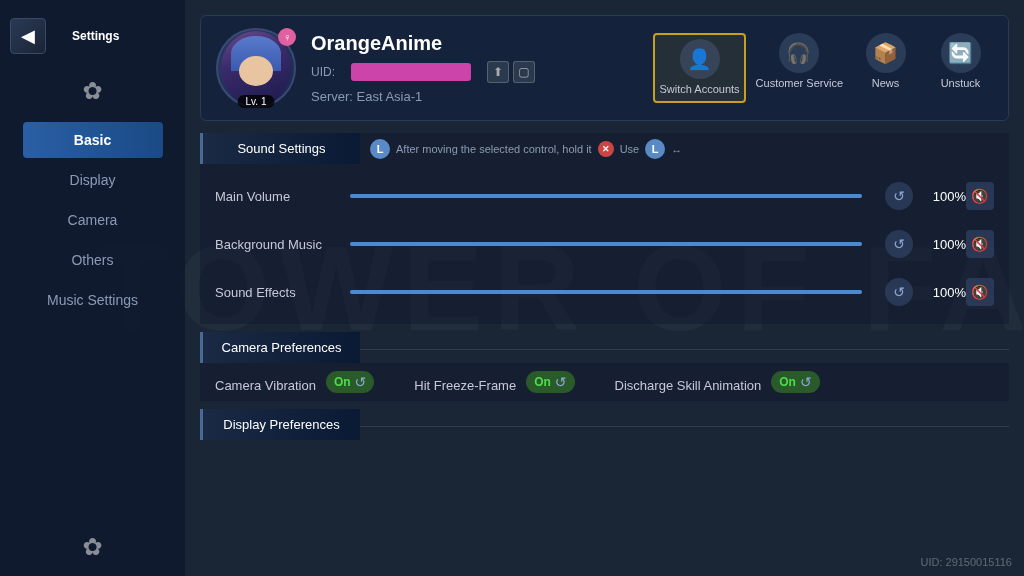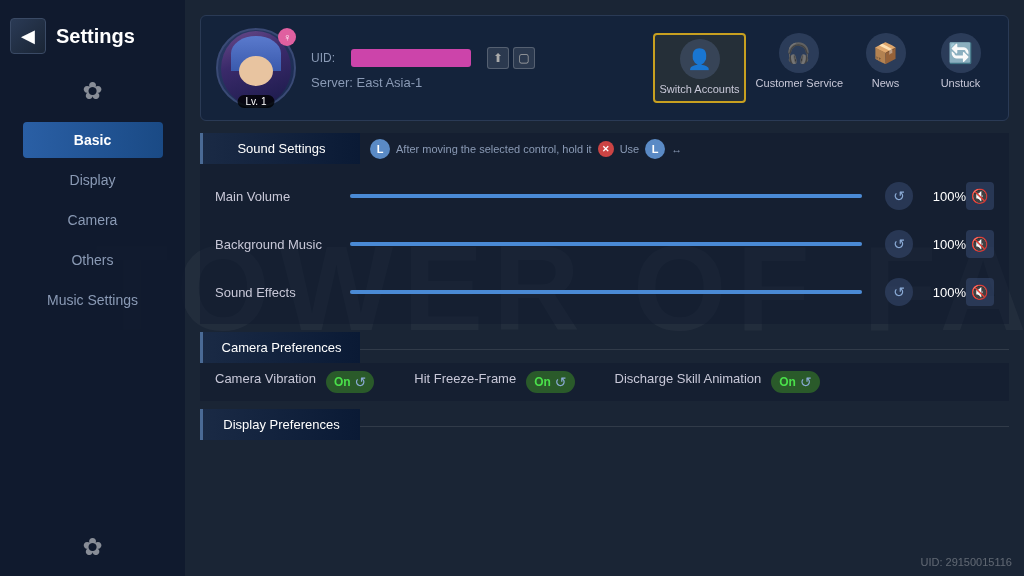--- a/index.html
+++ b/index.html
@@ -60,23 +60,23 @@
       display: flex;
       align-items: center;
       justify-content: center;
       cursor: pointer;
       color: white;
       font-size: 18px;
     }
 
     .settings-title {
       color: white;
-      font-size: 20px;
+      font-size: 12px;
       font-weight: bold;
-      margin-left: 10px;
+      margin-left: 26px;
     }
 
     .joystick-icon {
       font-size: 24px;
       color: rgba(255,255,255,0.5);
       margin: 5px 0 15px 0;
     }
 
     .nav-item {
       width: 140px;
@@ -418,21 +418,21 @@
       background: rgba(15,25,45,0.5);
       padding: 8px 15px;
       margin-bottom: 4px;
       display: flex;
       align-items: center;
       gap: 40px;
     }
 
     .toggle-item {
       display: flex;
-      align-items: flex-start;
+      align-items: flex-end;
       gap: 10px;
     }
 
     .toggle-label {
       color: #c8c8d8;
       font-size: 13px;
     }
 
     .toggle-switch {
       display: flex;
@@ -511,20 +511,21 @@
   <div class="profile-card">
     <div class="avatar-container">
       <div class="avatar-bg">
         <div class="avatar-character"></div>
       </div>
       <div class="gender-icon">♀</div>
       <div class="avatar-level">Lv. 1</div>
     </div>
 
     <div class="profile-info">
+      <div class="username">OrangeAnime</div>
       <div class="uid-row">
         <span class="uid-label">UID:</span>
         <div class="uid-value"></div>
         <div class="uid-icons">
           <div class="uid-icon-btn">⬆</div>
           <div class="uid-icon-btn">▢</div>
         </div>
       </div>
       <div class="server-info">
         <span>Server:</span>

